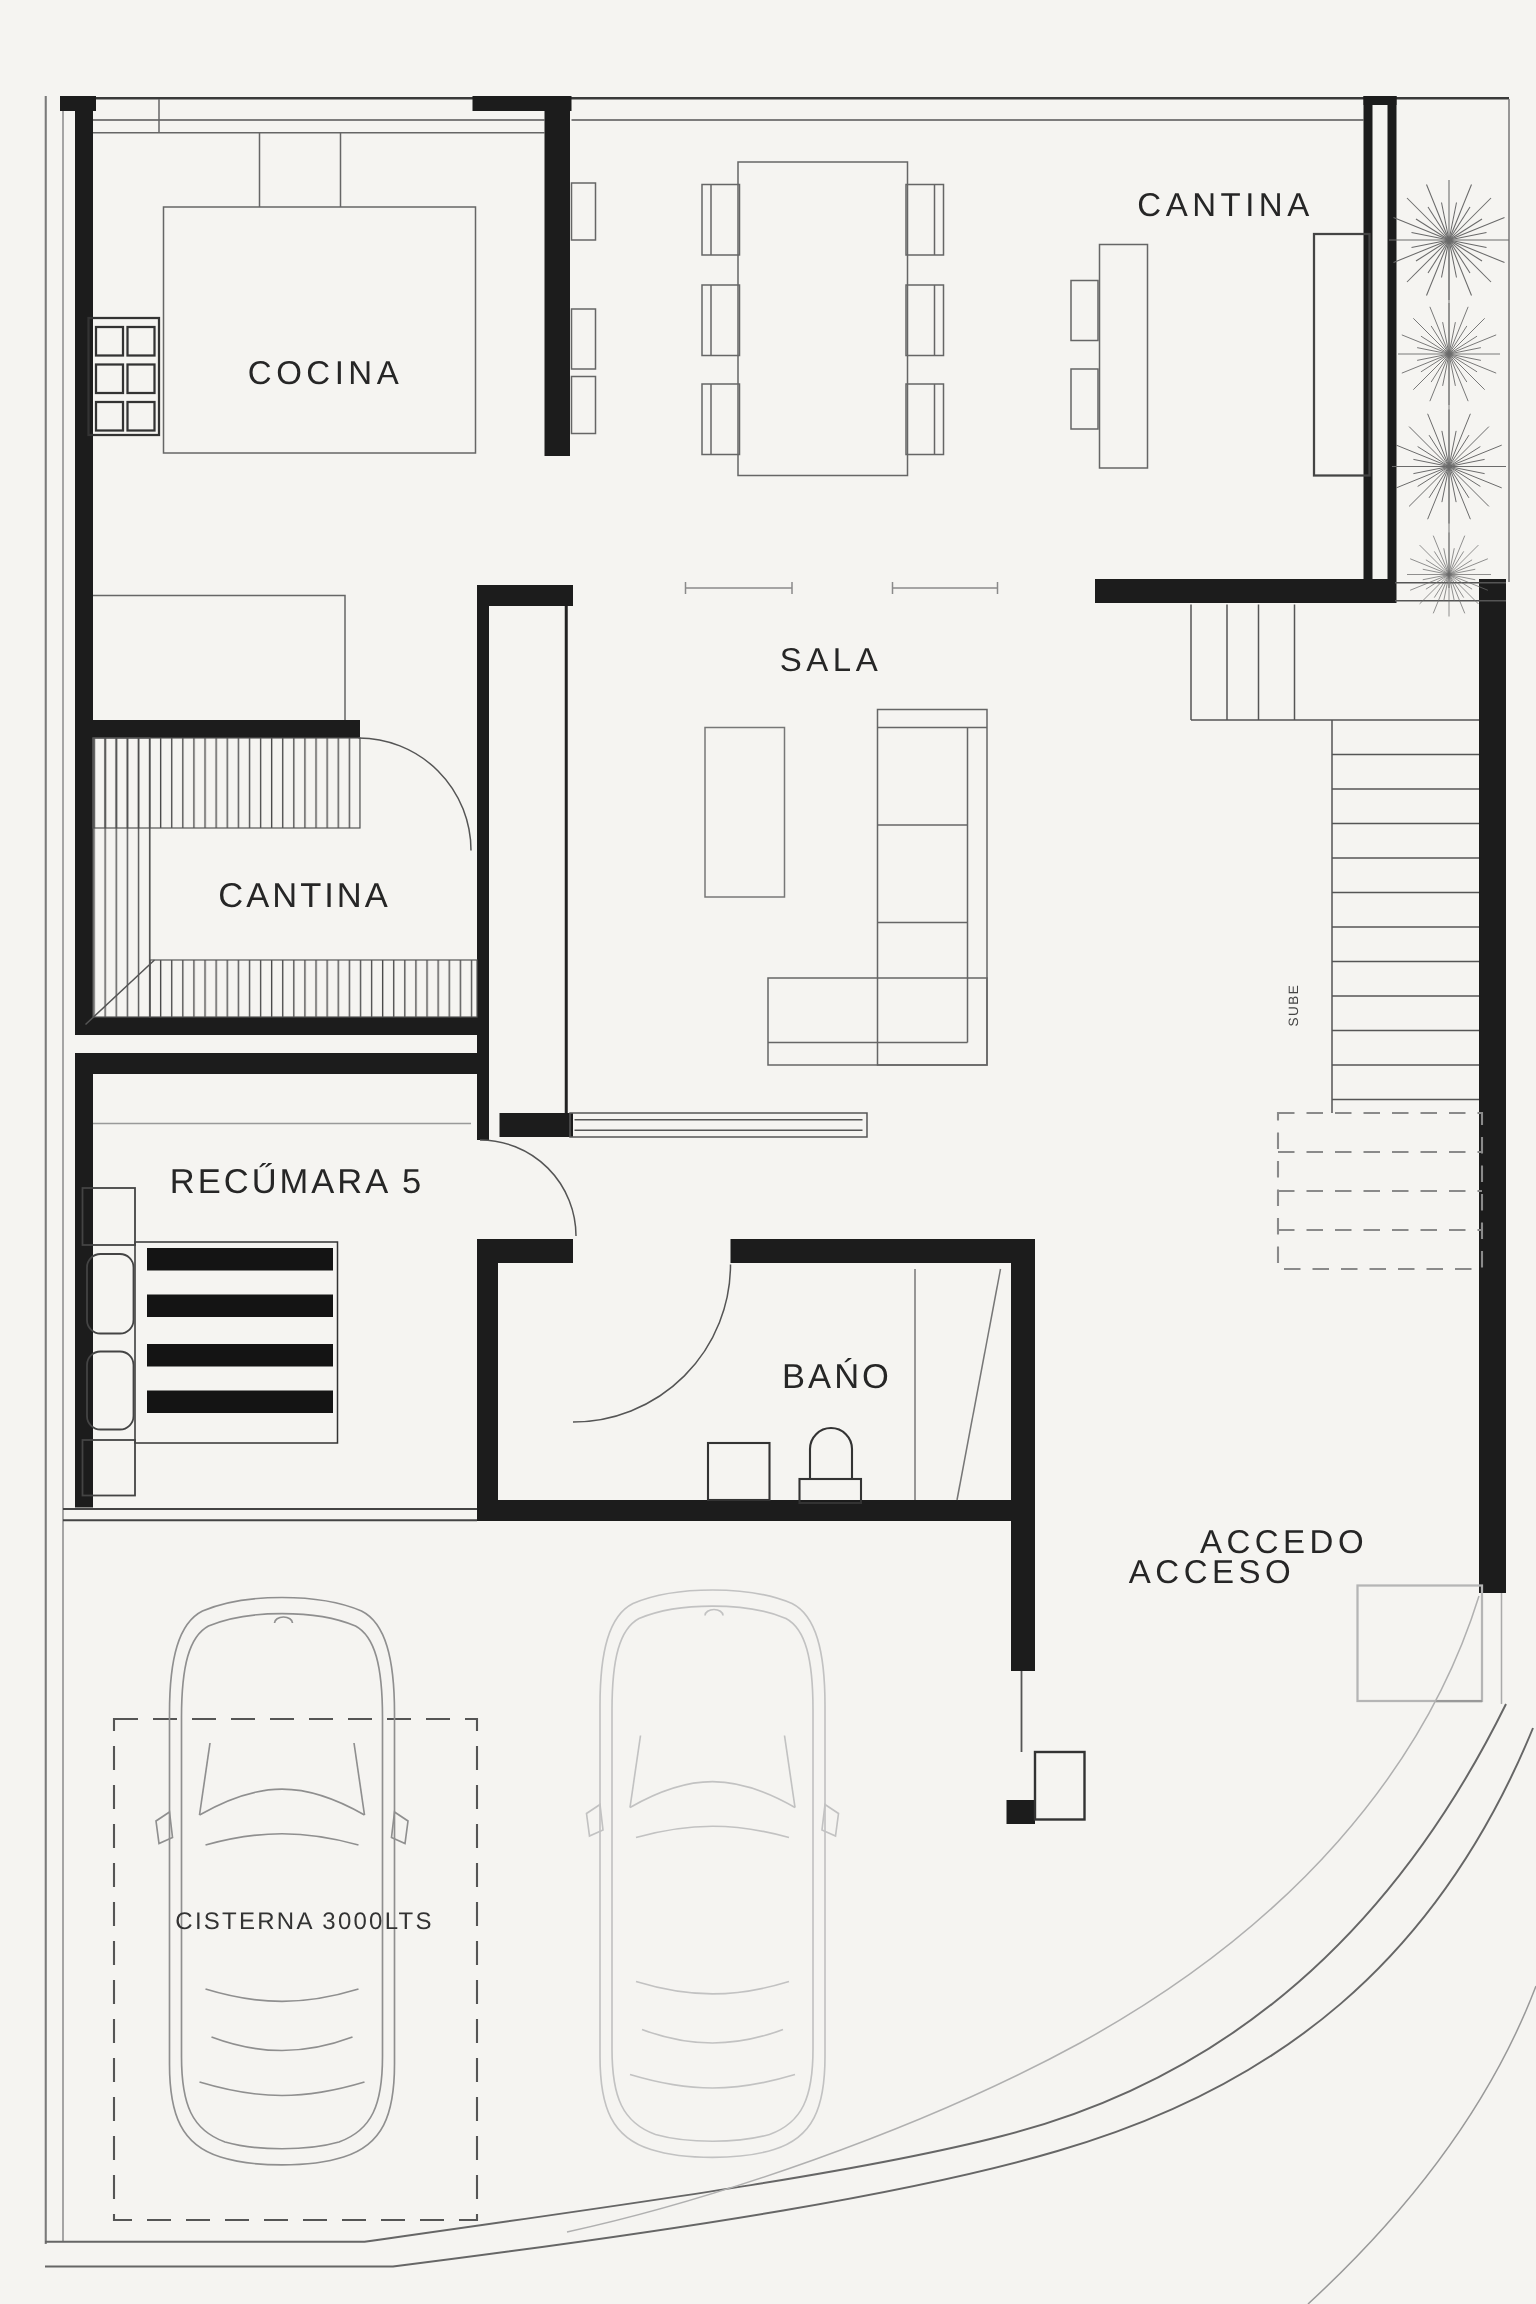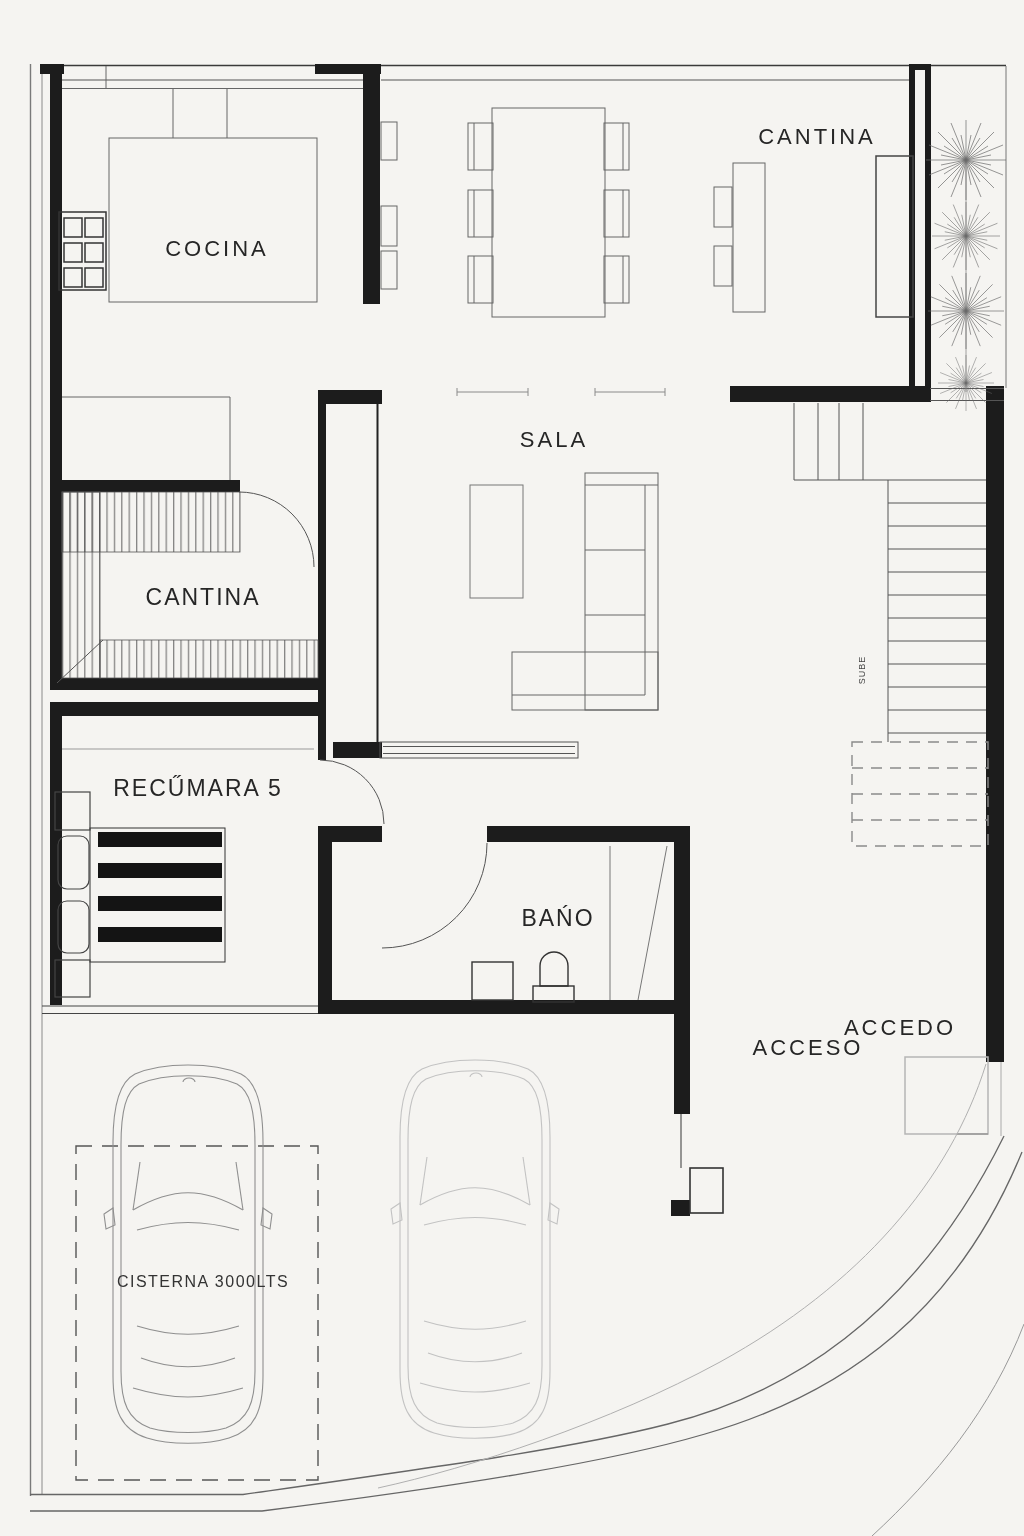--- a/index.html
+++ b/index.html
@@ -289,18 +289,18 @@
     <use href="#car" transform="translate(390,1053)" stroke="#c2c2c2"></use>
   </g>
 </svg>
 
 <div class="lbl lbl-lg" style="left:217px;top:249px">COCINA</div>
 <div class="lbl lbl-lg" style="left:817px;top:137px">CANTINA</div>
 <div class="lbl lbl-lg" style="left:554px;top:440px">SALA</div>
 <div class="lbl lbl-md" style="left:203px;top:597px">CANTINA</div>
 <div class="lbl lbl-md" style="left:198px;top:788px">RECŰMARA 5</div>
 <div class="lbl lbl-md" style="left:558px;top:918px">BAŃO</div>
-<div class="lbl lbl-lg" style="left:900px;top:1028px">ACCEDO</div>
+<div class="lbl lbl-lg" style="left:856px;top:1028px">ACCEDO</div>
 <div class="lbl lbl-lg" style="left:808px;top:1048px">ACCESO</div>
 <div class="lbl lbl-sm" style="left:203px;top:1282px">CISTERNA 3000LTS</div>
 <div class="lbl lbl-rot" style="left:862px;top:670px">SUBE</div>
 
 </div>
 
 </body></html>

